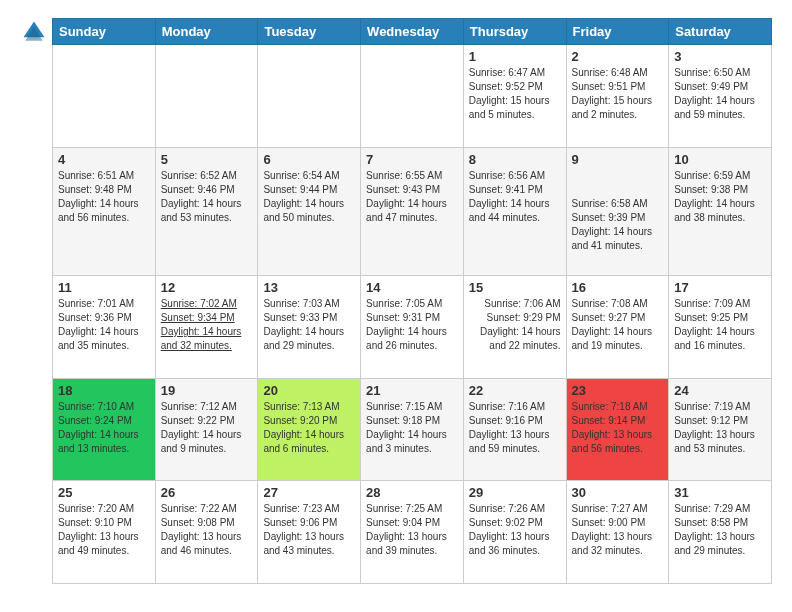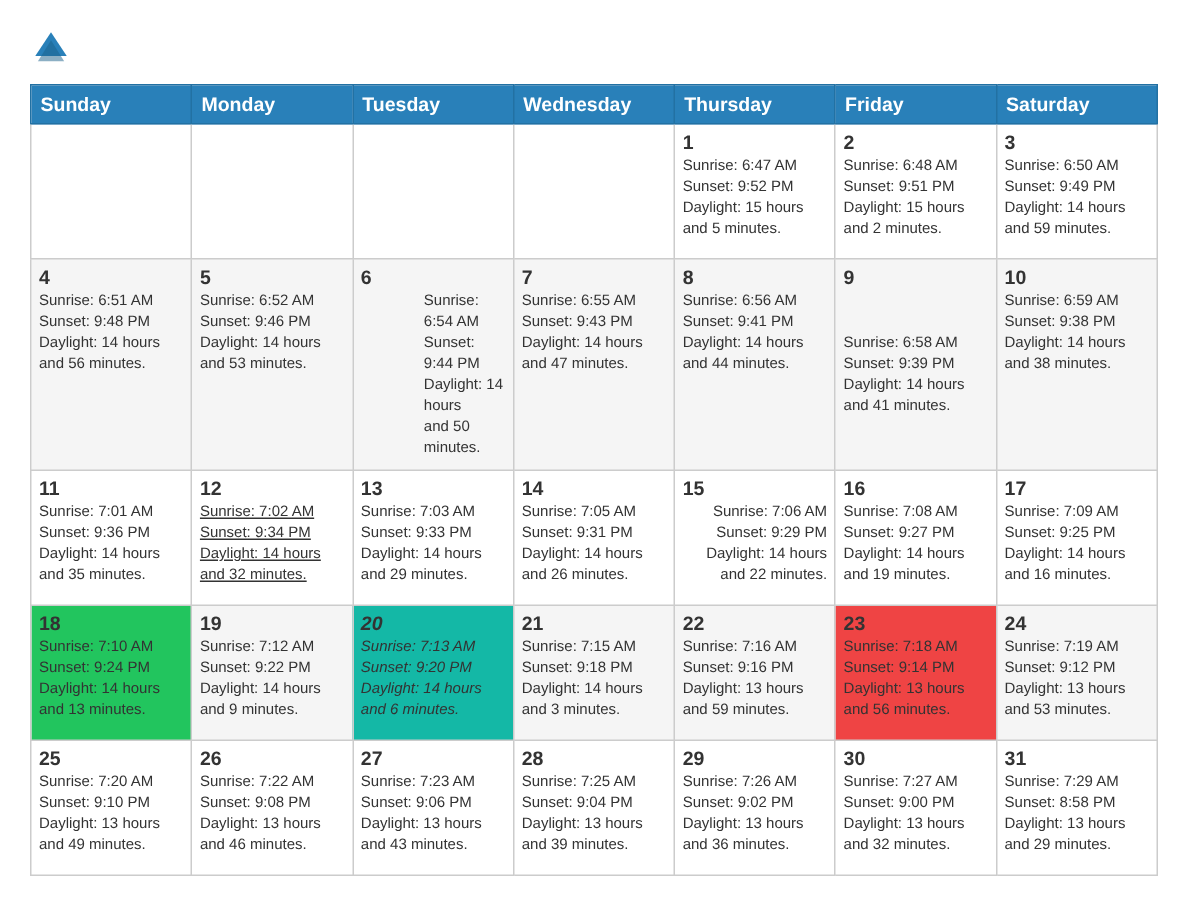--- a/index.html
+++ b/index.html
@@ -8,21 +8,21 @@
       background: #fff;
       width: 792px;
       height: 612px;
       overflow: hidden;
     }
     .page {
       width: 792px;
       height: 612px;
       padding: 18px 20px 28px 20px;
       display: flex;
-      flex-direction: column;
+      flex-direction: row;
     }
     .header {
       display: flex;
       justify-content: space-between;
       align-items: flex-start;
       margin-bottom: 10px;
     }
     .logo {
       display: flex;
       align-items: center;
@@ -167,21 +167,21 @@
           </td>
           <td style="background: rgb(245, 245, 245);">
             <span class="day-number">5</span>
             <div class="day-info" style="white-space: pre-line;">Sunrise: 6:52 AM
 Sunset: 9:46 PM
 Daylight: 14 hours
 and 53 minutes.</div>
           </td>
           <td style="background: rgb(245, 245, 245);">
             <span class="day-number">6</span>
-            <div class="day-info" style="white-space: pre-line; margin-left: 42px;">Sunrise: 6:54 AM
+            <div class="day-info" style="white-space: pre-line;">Sunrise: 6:54 AM
 Sunset: 9:44 PM
 Daylight: 14 hours
 and 50 minutes.</div>
           </td>
           <td style="background: rgb(245, 245, 245);">
             <span class="day-number">7</span>
             <div class="day-info" style="white-space: pre-line;">Sunrise: 6:55 AM
 Sunset: 9:43 PM
 Daylight: 14 hours
 and 47 minutes.</div>
@@ -267,21 +267,21 @@
 Daylight: 14 hours
 and 13 minutes.</div>
           </td>
           <td style="background: rgb(245, 245, 245);">
             <span class="day-number">19</span>
             <div class="day-info" style="white-space: pre-line;">Sunrise: 7:12 AM
 Sunset: 9:22 PM
 Daylight: 14 hours
 and 9 minutes.</div>
           </td>
-          <td style="background: #14b8a6; font-style: italic;">
+          <td style="background: #bef264;">
             <span class="day-number">20</span>
             <div class="day-info" style="white-space: pre-line;">Sunrise: 7:13 AM
 Sunset: 9:20 PM
 Daylight: 14 hours
 and 6 minutes.</div>
           </td>
           <td style="background: rgb(245, 245, 245);">
             <span class="day-number">21</span>
             <div class="day-info" style="white-space: pre-line;">Sunrise: 7:15 AM
 Sunset: 9:18 PM

